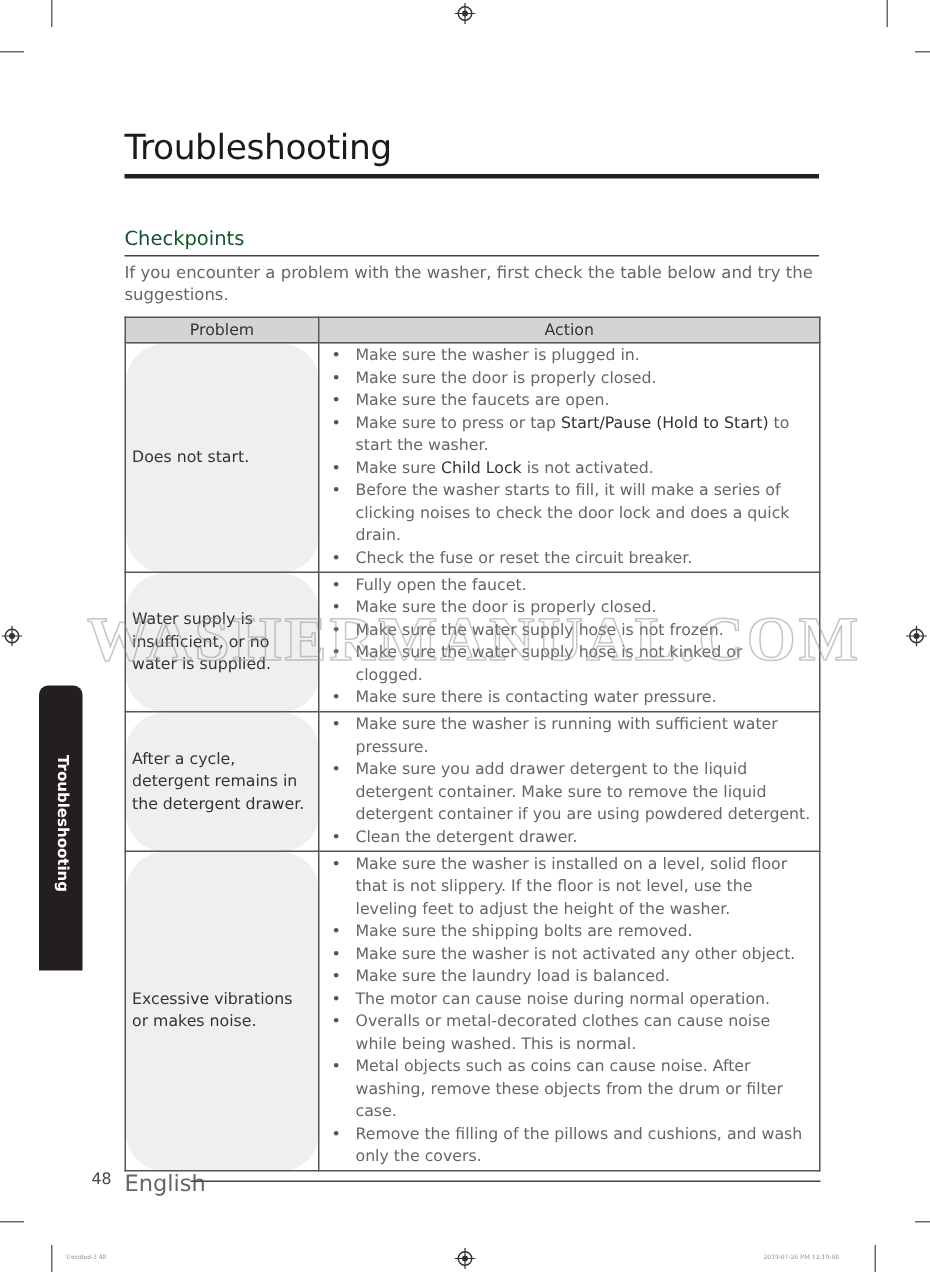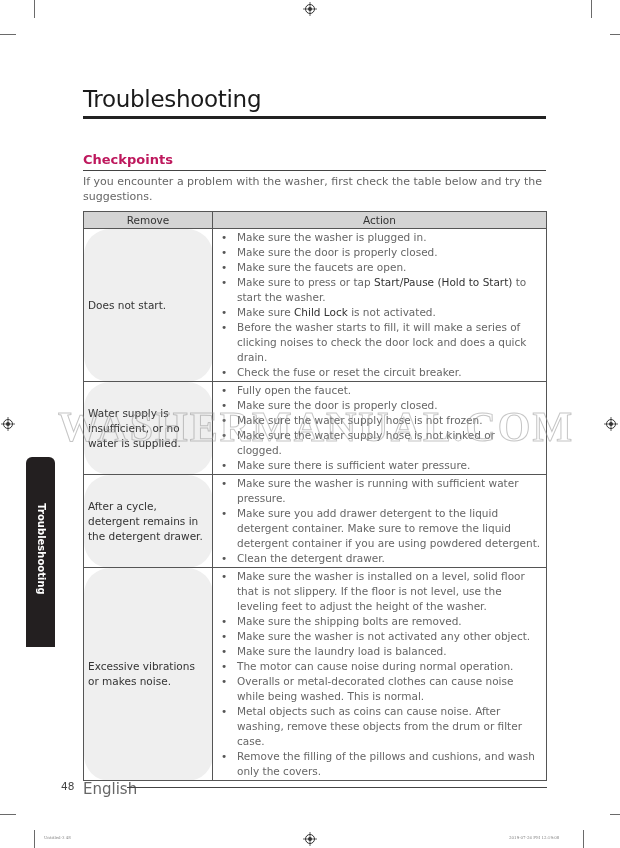--- a/index.html
+++ b/index.html
@@ -8,21 +8,21 @@
     background: #ffffff; font-family: "DejaVu Sans", sans-serif; color: #555;
   }
   .crop { position: absolute; background: #6a6a6a; }
   .reg { position: absolute; width: 14px; height: 14px; }
   .page-title {
     position: absolute; left: 83px; top: 86px; font-size: 23px; color: #1a1a1a;
     font-family: "DejaVu Sans", sans-serif; letter-spacing: -0.3px; margin: 0; font-weight: normal;
   }
   .title-rule { position: absolute; left: 83px; top: 116px; width: 463px; height: 3px; background: #222; }
   .section-title {
-    position: absolute; left: 83px; top: 152px; font-size: 13px; color: #be185d; margin: 0; font-weight: bold;
+    position: absolute; left: 83px; top: 152px; font-size: 13px; color: #14532d; margin: 0; font-weight: normal;
   }
   .section-rule { position: absolute; left: 83px; top: 170px; width: 463px; height: 1px; background: #444; }
   .intro {
     position: absolute; left: 83px; top: 174px; width: 463px; font-size: 11px; line-height: 15px; color: #666;
   }
   table.trouble {
     position: absolute; left: 83px; top: 211px; width: 464px; border-collapse: collapse;
     font-size: 10.5px; color: #666;
   }
   table.trouble th {
@@ -97,21 +97,21 @@
 <h1 class="page-title">Troubleshooting</h1>
 <div class="title-rule"></div>
 
 <h2 class="section-title">Checkpoints</h2>
 <div class="section-rule"></div>
 <div class="intro">If you encounter a problem with the washer, first check the table below and try the suggestions.</div>
 
 <table class="trouble">
   <thead>
     <tr>
-      <th>Remove</th>
+      <th>Problem</th>
       <th>Action</th>
     </tr>
   </thead>
   <tbody id="table-body">
       <tr>
         <td class="problem">Does not start.</td>
         <td class="action">
           <ul class="bullets">
             <li><span class="dot">•</span><span>Make sure the washer is plugged in.</span></li>
             <li><span class="dot">•</span><span>Make sure the door is properly closed.</span></li>
@@ -124,21 +124,21 @@
         </td>
       </tr>
       <tr>
         <td class="problem">Water supply is insufficient, or no water is supplied.</td>
         <td class="action">
           <ul class="bullets">
             <li><span class="dot">•</span><span>Fully open the faucet.</span></li>
             <li><span class="dot">•</span><span>Make sure the door is properly closed.</span></li>
             <li><span class="dot">•</span><span>Make sure the water supply hose is not frozen.</span></li>
             <li><span class="dot">•</span><span>Make sure the water supply hose is not kinked or clogged.</span></li>
-            <li><span class="dot">•</span><span>Make sure there is sufficient water pressure.</span></li>
+            <li><span class="dot">•</span><span>Make sure there is contacting water pressure.</span></li>
           </ul>
         </td>
       </tr>
       <tr>
         <td class="problem">After a cycle, detergent remains in the detergent drawer.</td>
         <td class="action">
           <ul class="bullets">
             <li><span class="dot">•</span><span>Make sure the washer is running with sufficient water pressure.</span></li>
             <li><span class="dot">•</span><span>Make sure you add drawer detergent to the liquid detergent container. Make sure to remove the liquid detergent container if you are using powdered detergent.</span></li>
             <li><span class="dot">•</span><span>Clean the detergent drawer.</span></li>

